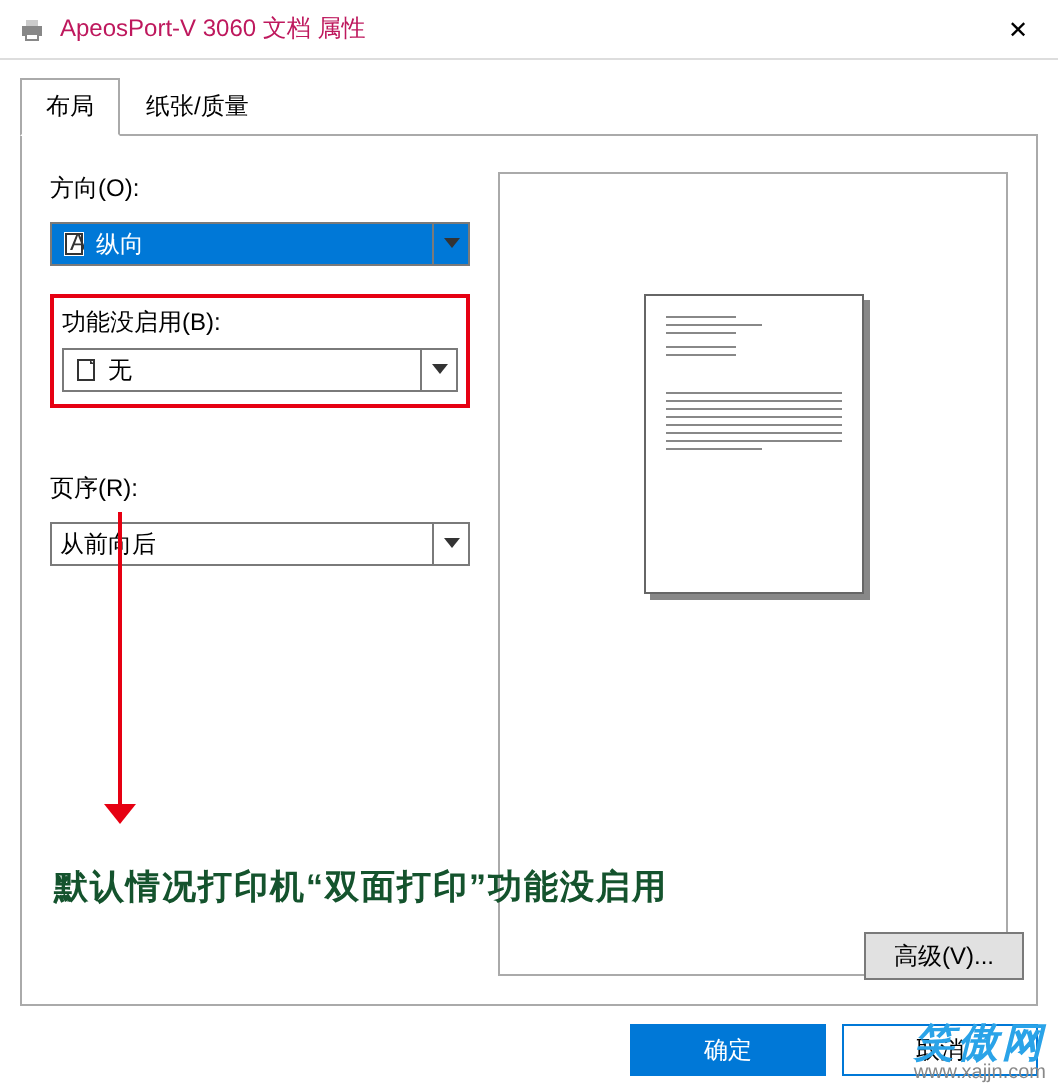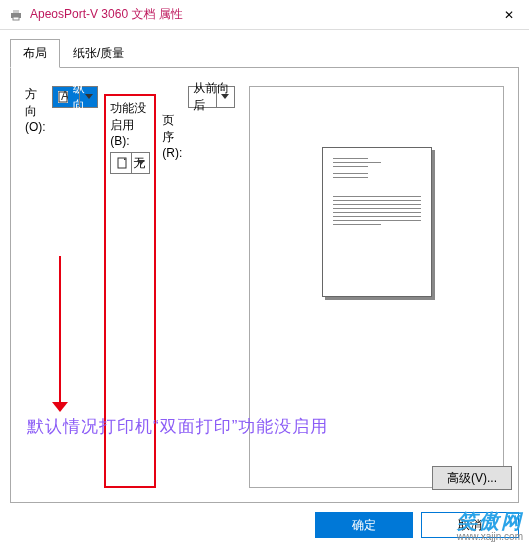--- a/index.html
+++ b/index.html
@@ -11,21 +11,21 @@
 .titlebar .closebtn { width: 40px; height: 30px; display: flex; align-items: center; justify-content: center; cursor: pointer; }
 
 .content { padding: 8px 10px 0 10px; }
 
 .tabs { display: flex; border-bottom: 1px solid #aaa; }
 .tab { padding: 5px 12px; border: 1px solid transparent; border-bottom: none; position: relative; top: 1px; cursor: pointer; }
 .tab.active { background: #fff; border-color: #aaa; border-bottom: 1px solid #fff; }
 
 .panel { border: 1px solid #aaa; border-top: none; padding: 18px 14px 14px 14px; height: 435px; display: flex; gap: 14px; position: relative; }
 
-.leftcol { width: 210px; display: flex; gap: 6px; }
+.leftcol { width: 210px; display: flex; flex-direction: column; gap: 6px; }
 .lbl { color: #000; margin-bottom: 2px; }
 
 .combo { width: 100%; height: 22px; border: 1px solid #7a7a7a; display: flex; align-items: center; padding: 0 4px; position: relative; background: #fff; cursor: pointer; }
 .combo .drop { position: absolute; right: 0; top: 0; width: 18px; height: 100%; display: flex; align-items: center; justify-content: center; border-left: 1px solid #7a7a7a; }
 .combo .ico { width: 14px; display: flex; align-items: center; justify-content: center; margin-right: 4px; }
 
 .combo.sel { background: #0078d7; color: #fff; }
 .combo.sel .ico svg, .combo.sel .drop svg { fill: #fff; }
 
 .redbox { border: 2px solid #e60012; padding: 4px 4px 6px 4px; margin-top: 8px; }
@@ -35,21 +35,21 @@
 .preview { width: 110px; height: 150px; background: #fff; border: 1px solid #666; box-shadow: 3px 3px 0 #888; position: relative; padding: 10px 10px; }
 .pline { height: 1px; background: #888; margin-bottom: 3px; }
 .pline.short { width: 40%; }
 .pline.med { width: 55%; }
 .pline.full { width: 100%; }
 .pgroup-top { margin-bottom: 18px; }
 
 .arrow { position: absolute; left: 48px; top: 188px; width: 2px; height: 150px; background: #e60012; }
 .arrowhead { position: absolute; left: 41px; top: 334px; width: 0; height: 0; border-left: 8px solid transparent; border-right: 8px solid transparent; border-top: 10px solid #e60012; }
 
-.annot { position: absolute; left: 16px; top: 347px; color: #8b5cf6; font-size: 17px; letter-spacing: 1px; }
+.annot { position: absolute; left: 16px; top: 364px; color: #14532d; font-size: 17px; letter-spacing: 1px; font-weight: bold; }
 
 .advrow { position: absolute; right: 6px; bottom: 12px; }
 .btn { min-width: 80px; height: 24px; border: 1px solid #7a7a7a; background: #e1e1e1; padding: 0 12px; cursor: pointer; }
 
 .footer { position: absolute; bottom: 8px; right: 10px; display: flex; gap: 8px; align-items: center; }
 .pbtn { width: 98px; height: 26px; border: 1px solid #0078d7; background: #fff; cursor: pointer; }
 .pbtn.primary { background: #0078d7; color: #fff; }
 
 .watermark { position: absolute; right: 6px; bottom: 4px; text-align: right; pointer-events: none; }
 .watermark .wm1 { font-size: 20px; color: #2aa3e8; font-weight: bold; font-style: italic; letter-spacing: 2px; }

